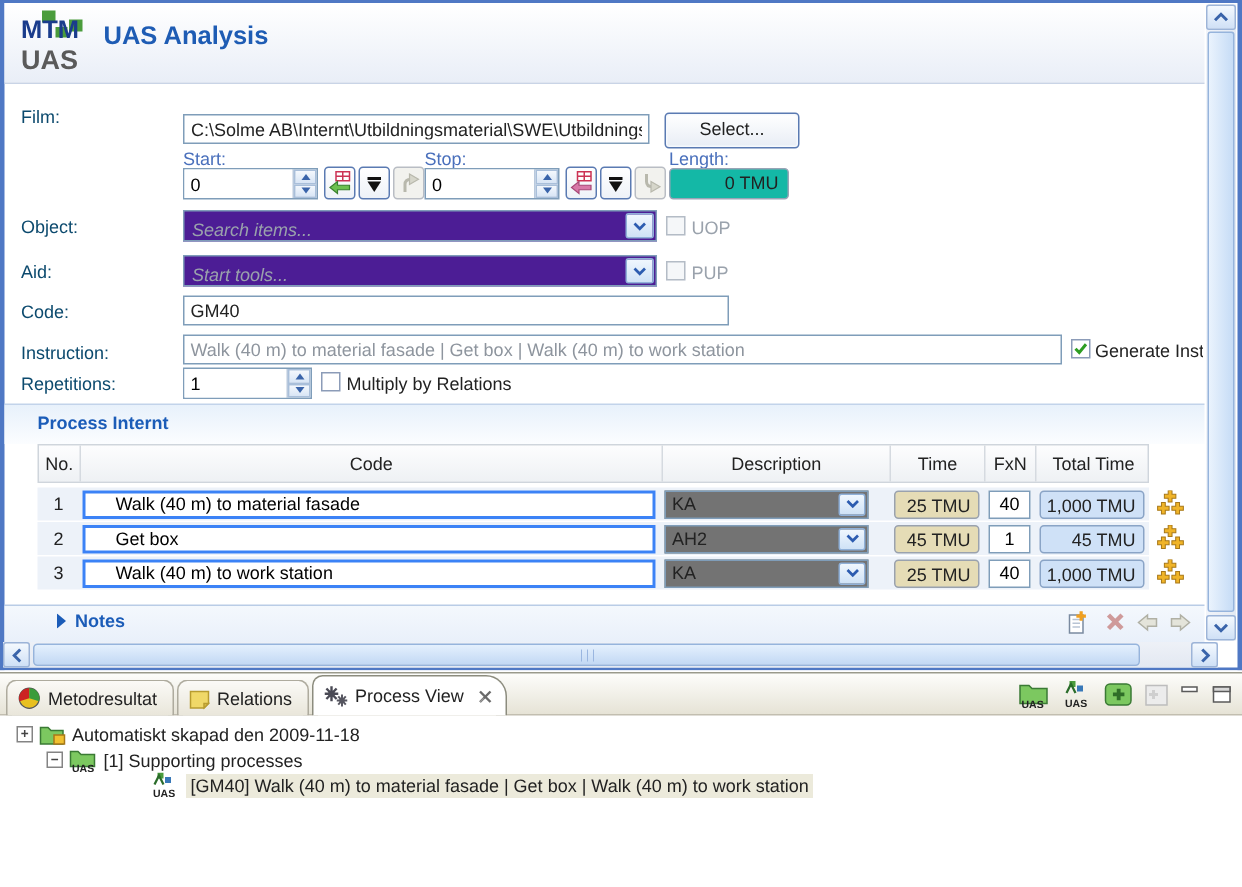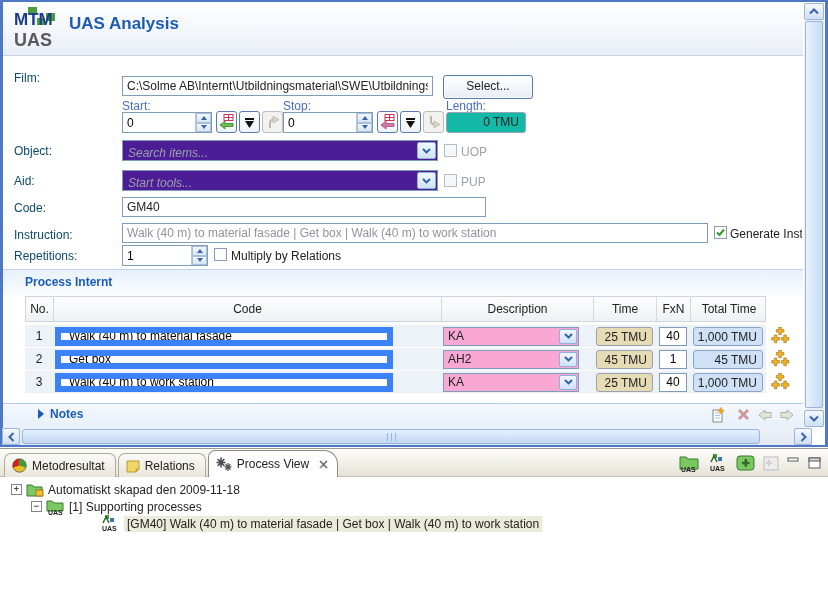--- a/index.html
+++ b/index.html
@@ -53,24 +53,24 @@
   .pa-band{top:269px;height:26px;background:linear-gradient(#e8f1fb,#fbfdff);border-top:1px solid #c2d3ea;}
   .sec-title{position:absolute;font-weight:bold;color:#1b5cb8;}
   
   .thead{position:absolute;left:25px;top:296px;width:741px;height:26px;display:grid;
     grid-template-columns:28px 388px 152px 63px 34px 76px;
     background:linear-gradient(#fdfdfe,#eef1f4);border:1px solid #cfd5dc;box-sizing:border-box;}
   .thead .hc{border-right:1px solid #d5dae0;display:flex;align-items:center;justify-content:center;color:#222;}
   .trow{position:absolute;left:25px;width:741px;height:22px;display:grid;
     grid-template-columns:28px 388px 152px 63px 34px 76px;background:#edf2f9;align-items:center;}
   .trow .nc{text-align:center;color:#222;}
-  .cell-inp{border:6px solid #3b82f6;background:#fff;height:19px;box-sizing:border-box;
-    font:12px "Liberation Sans",sans-serif;padding:0 8px;width:338px;margin-left:2px;}
+  .cell-inp{border:2px solid #3b82f6;background:#fff;height:19px;box-sizing:border-box;
+    font:12px "Liberation Sans",sans-serif;padding:0 20px;width:382px;margin-left:2px;}
   .combo-g{display:flex;align-items:center;width:136px;height:19px;margin-left:2px;border:1px solid #7f9db9;
-    background:#f9a8d4;box-sizing:border-box;}
+    background:#737373;box-sizing:border-box;}
   .combo-g .val{flex:1;padding:0 4px;}
   .combo-g .drop{width:16px;align-self:stretch;margin:1px;border:1px solid #8fb0d8;border-radius:2px;
     background:linear-gradient(#f0f7fe,#cfe2f6);display:flex;align-items:center;justify-content:center;}
   .cell-fld{height:19px;box-sizing:border-box;border:1px solid #9aa2ae;border-radius:3px;
     text-align:right;padding:2px 5px 0 2px;}
   .cell-fxn{width:28px;height:19px;box-sizing:border-box;border:1px solid #7f9db9;background:#fff;
     text-align:center;font:12px "Liberation Sans",sans-serif;padding:0;margin-left:3px;}
   .t-time{background:#e5dcb6;width:57px;margin-left:3px;}
   .t-total{background:#cfe1f7;border-color:#8aa4c6;width:70px;margin-left:3px;}
   .rowicon{position:absolute;width:20px;height:18px;}

